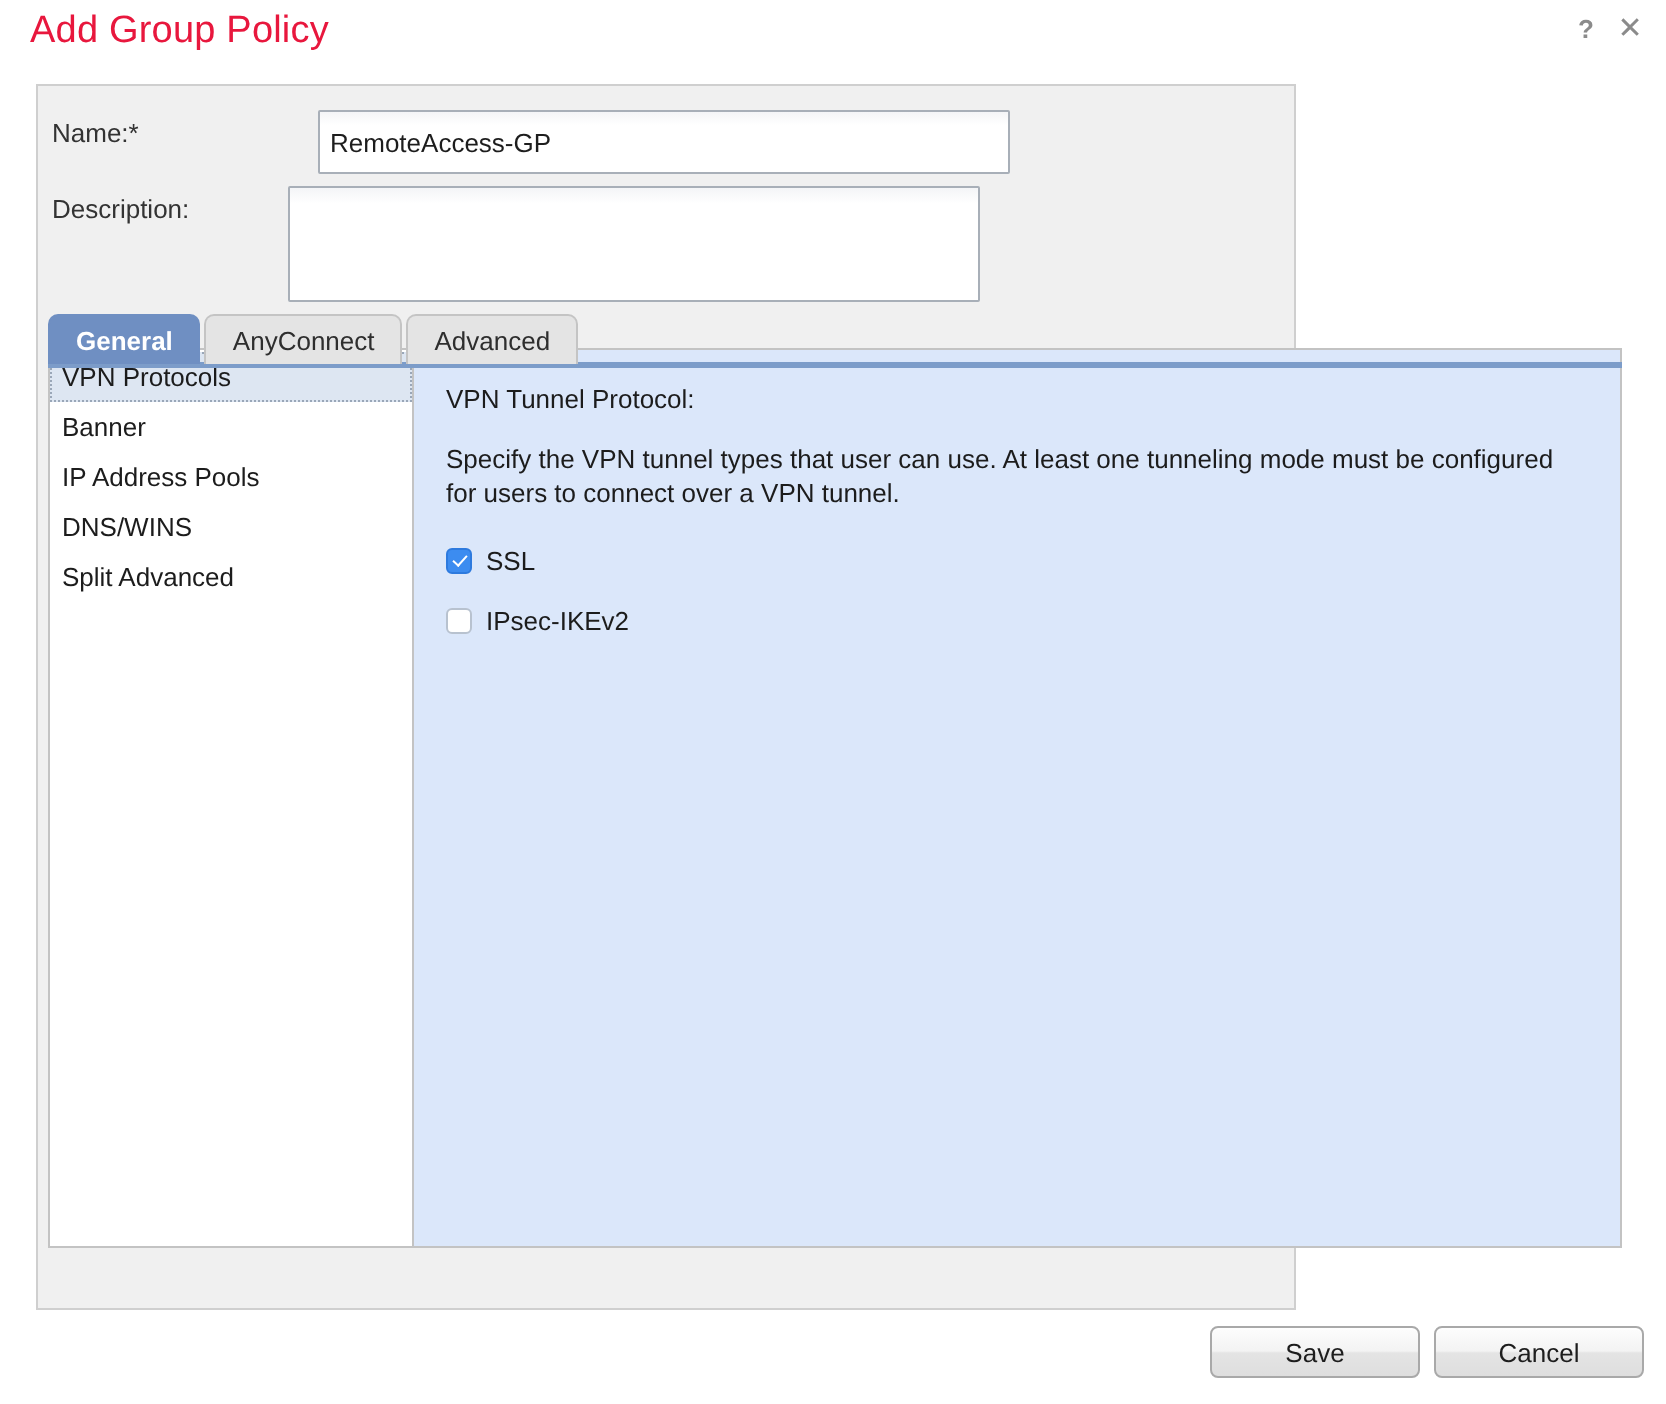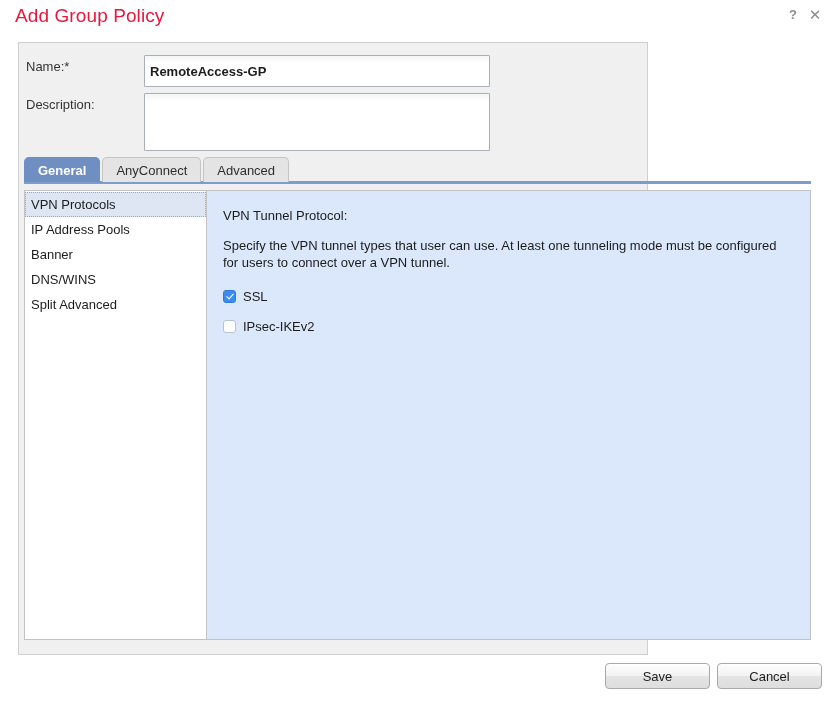--- a/index.html
+++ b/index.html
@@ -74,33 +74,32 @@
   }
   .field-label {
     position: absolute;
     left: 7px;
     font-size: 13px;
     color: #333333;
     white-space: nowrap;
   }
   .text-input {
     position: absolute;
-    left: 125px;
+    left: 140px;
     width: 346px;
     height: 23px;
     box-sizing: border-box;
     border: 1px solid #a8afb8;
     background: linear-gradient(to bottom, #f4f5f7 0%, #ffffff 22%, #ffffff 100%);
     font-family: "Liberation Sans", sans-serif;
     font-size: 13px;
     color: #1d1d1d;
     padding: 15px 5px;
     outline: none;
     border-radius: 1px;
-    font-weight: bold;
   }
   .text-area {
     position: absolute;
     left: 125px;
     width: 346px;
     height: 58px;
     box-sizing: border-box;
     border: 1px solid #a8afb8;
     background: linear-gradient(to bottom, #f4f5f7 0%, #ffffff 14%, #ffffff 100%);
     font-family: "Liberation Sans", sans-serif;
@@ -150,21 +149,21 @@
     width: 787px;
     height: 3px;
     background: #7c9cc9;
     z-index: 2;
   }
 
   
   .split {
     position: absolute;
     left: 5px;
-    top: 147px;
+    top: 131px;
     width: 787px;
     height: 450px;
     display: flex;
   }
   .side-list {
     width: 182px;
     background: #ffffff;
     border: 1px solid #c3c3c3;
     border-right: none;
     box-sizing: border-box;
@@ -297,22 +296,22 @@
     <div class="tab active">General</div>
     <div class="tab">AnyConnect</div>
     <div class="tab">Advanced</div>
   </div>
   <div class="tab-underline"></div>
 
   <div class="split">
 
     <div class="side-list">
       <div class="side-item selected">VPN Protocols</div>
+      <div class="side-item">Banner</div>
       <div class="side-item">IP Address Pools</div>
-      <div class="side-item">Banner</div>
       <div class="side-item">DNS/WINS</div>
       <div class="side-item">Split Advanced</div>
     </div>
 
     <div class="content-pane">
       <div class="pane-title">VPN Tunnel Protocol:</div>
       <div class="pane-desc">Specify the VPN tunnel types that user can use. At least one tunneling mode must be configured for users to connect over a VPN tunnel.</div>
 
       <div class="cb-row">
         <div class="cb checked"></div>

